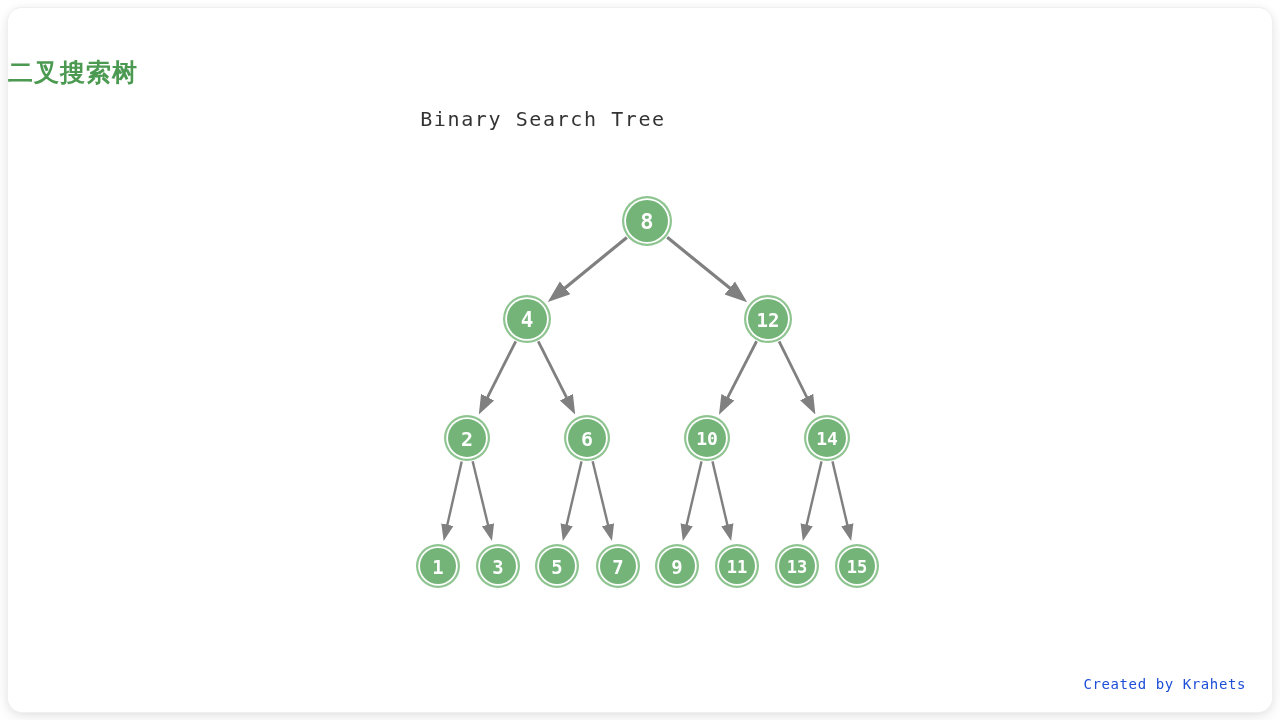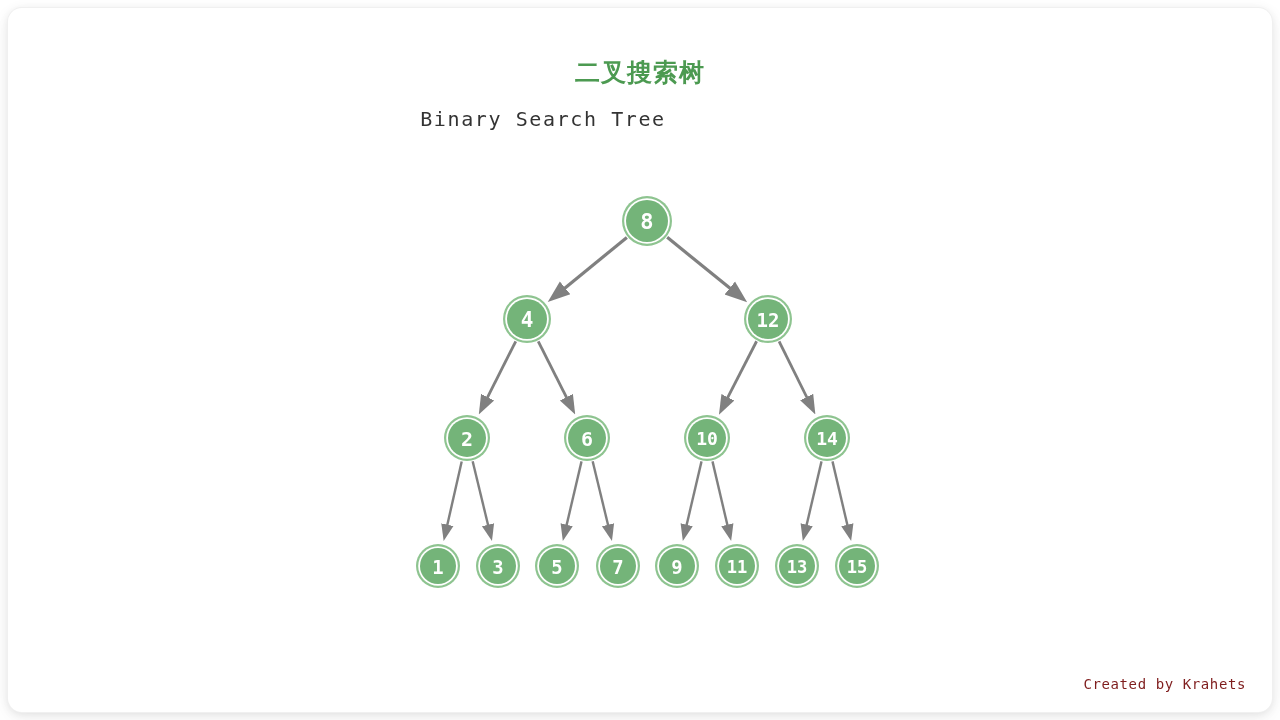--- a/index.html
+++ b/index.html
@@ -19,21 +19,20 @@
     background: #ffffff;
     border-radius: 14px;
     box-shadow: 0 0 0 1px #f0f0f0, 0 2px 10px rgba(0,0,0,0.10), 0 6px 22px rgba(0,0,0,0.05);
     overflow: hidden;
   }
   #title {
     position: absolute;
     left: 0;
     top: 48px;
     width: 1264px;
-    text-align: center;
     color: #4c9a51;
     font-family: "DejaVu Sans", sans-serif;
     font-weight: bold;
     font-size: 25px;
     letter-spacing: 1px;
   }
   #subtitle {
     position: absolute;
     left: 0;
     top: 99px;
@@ -41,21 +40,21 @@
     text-align: center;
     color: #333333;
     font-family: "DejaVu Sans Mono", monospace;
     font-size: 20px;
     letter-spacing: 1.6px;
   }
   #credit {
     position: absolute;
     right: 26px;
     bottom: 20px;
-    color: #7f1d1d;
+    color: #1d4ed8;
     font-family: "DejaVu Sans Mono", monospace;
     font-size: 14px;
     letter-spacing: 0.6px;
   }
   #tree-svg {
     position: absolute;
     left: 0;
     top: 0;
     width: 1264px;
     height: 704px;

